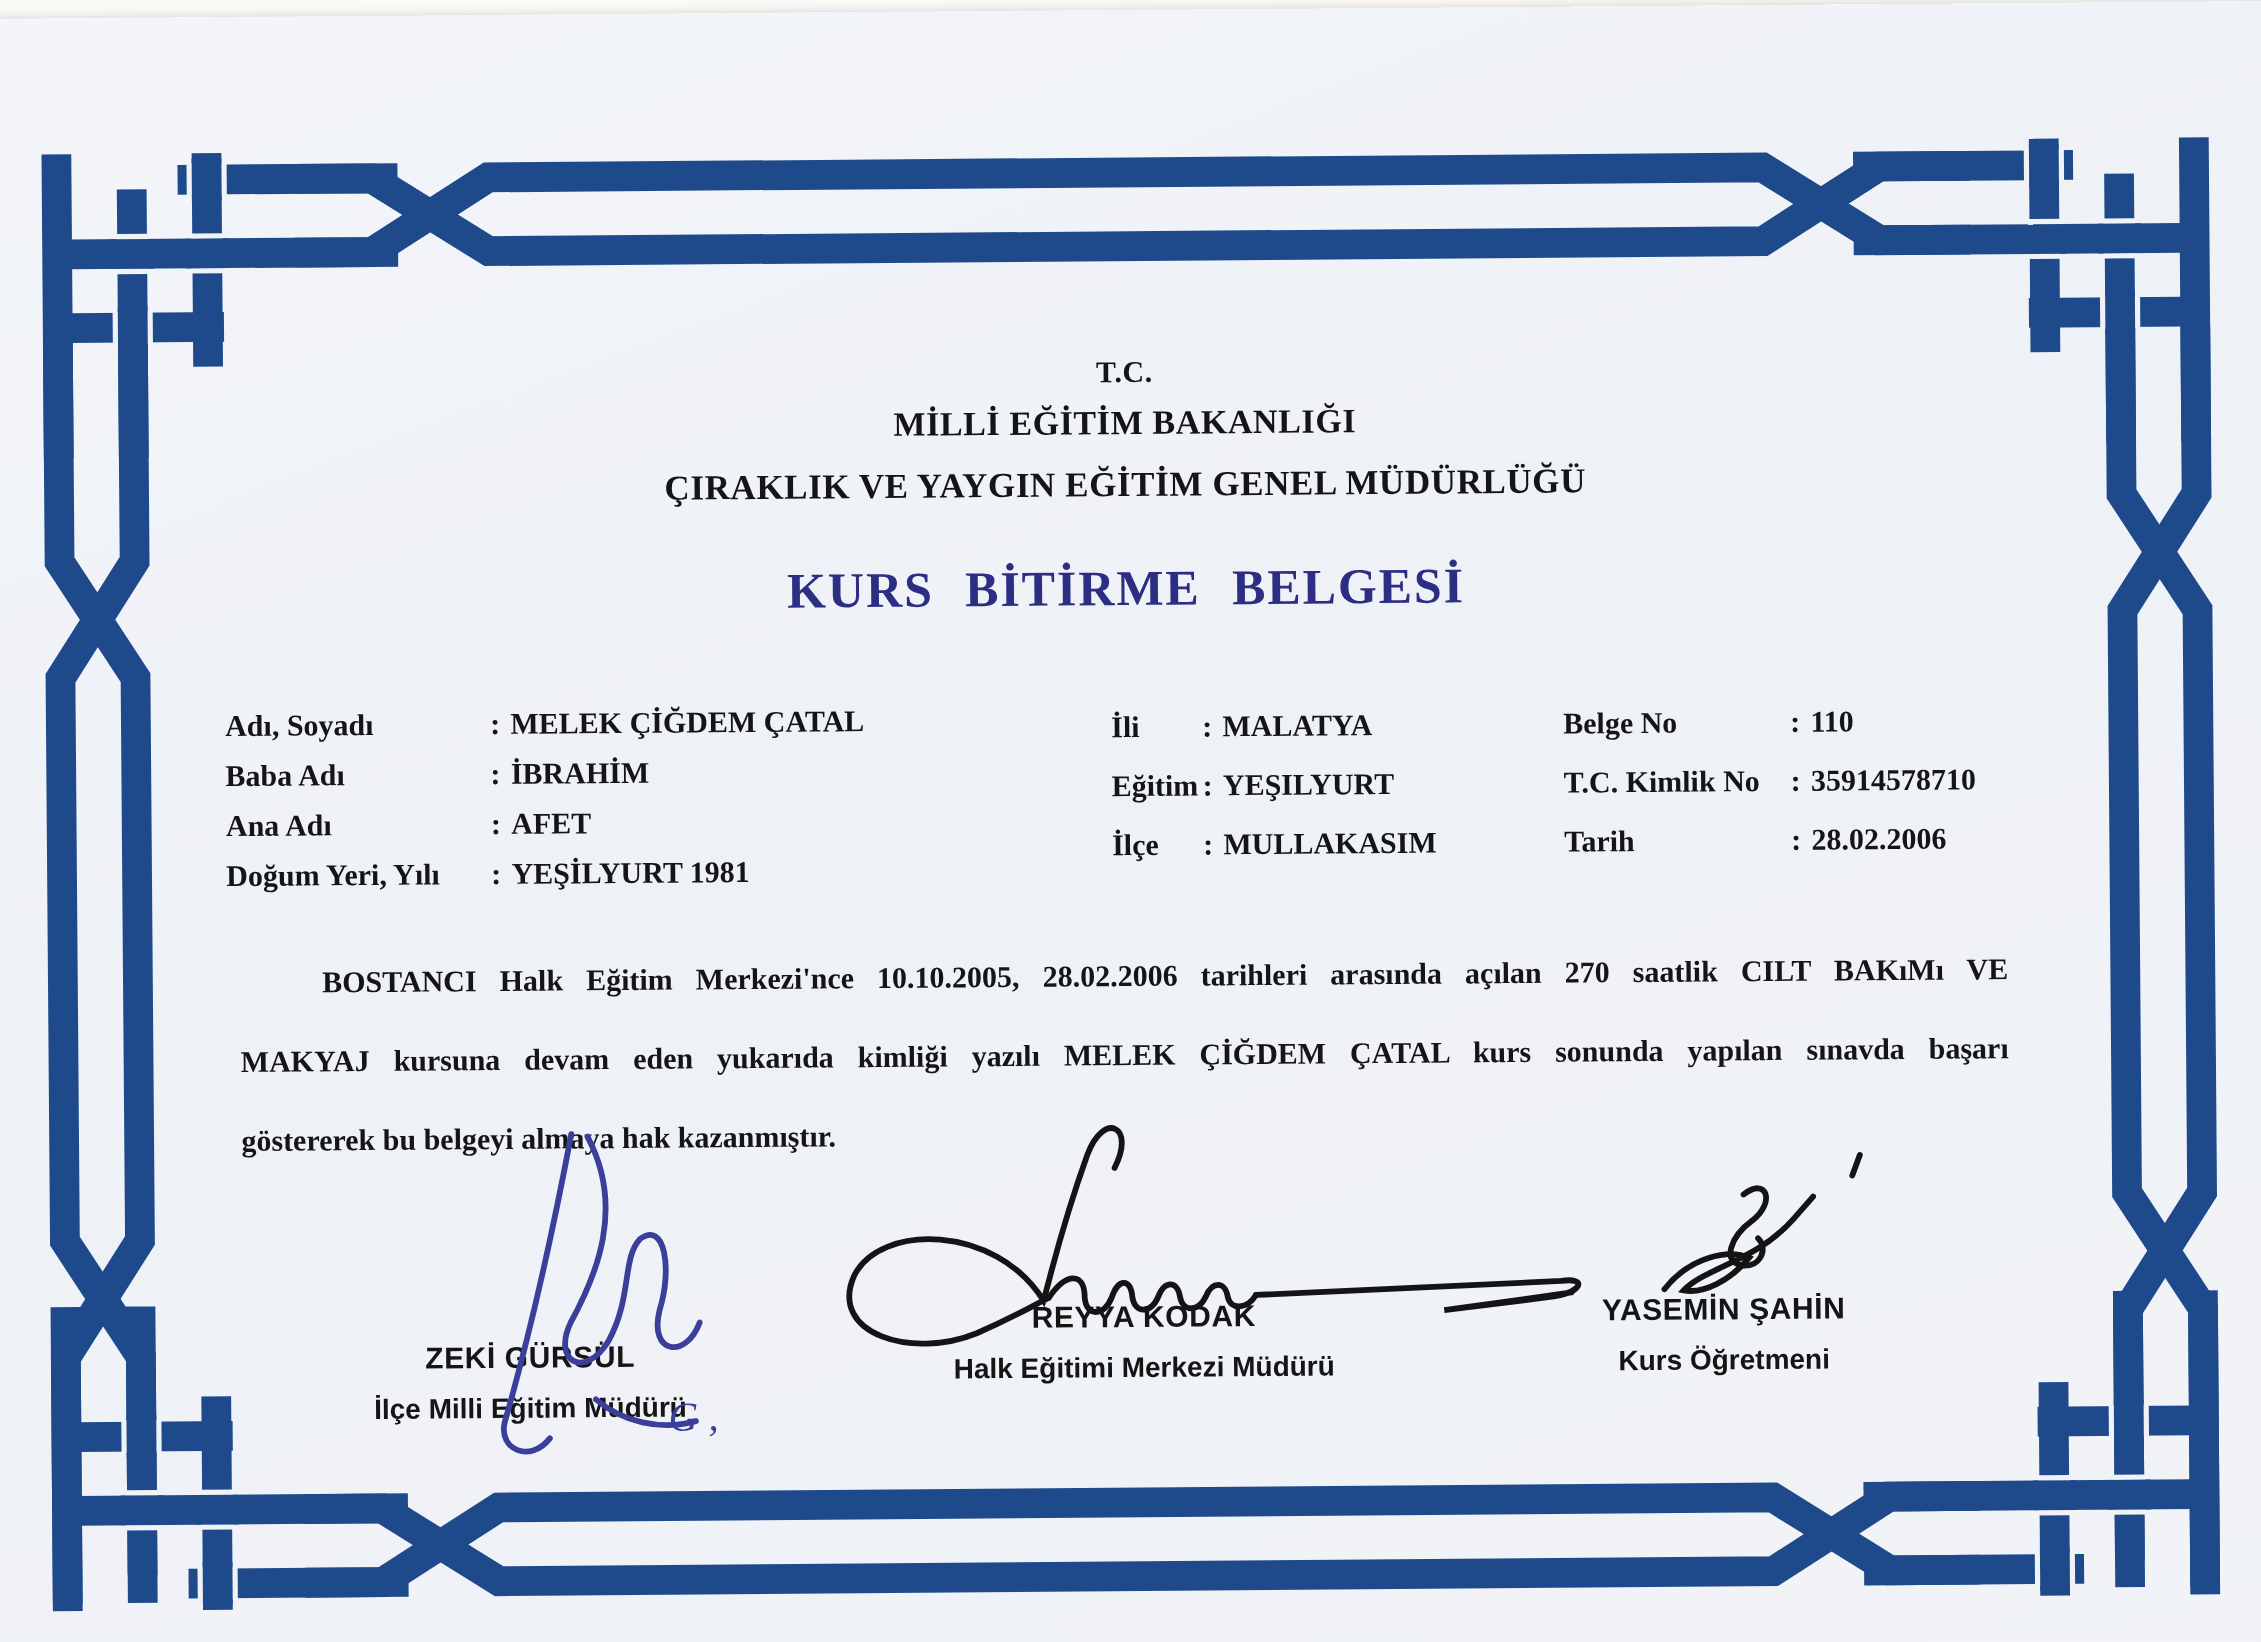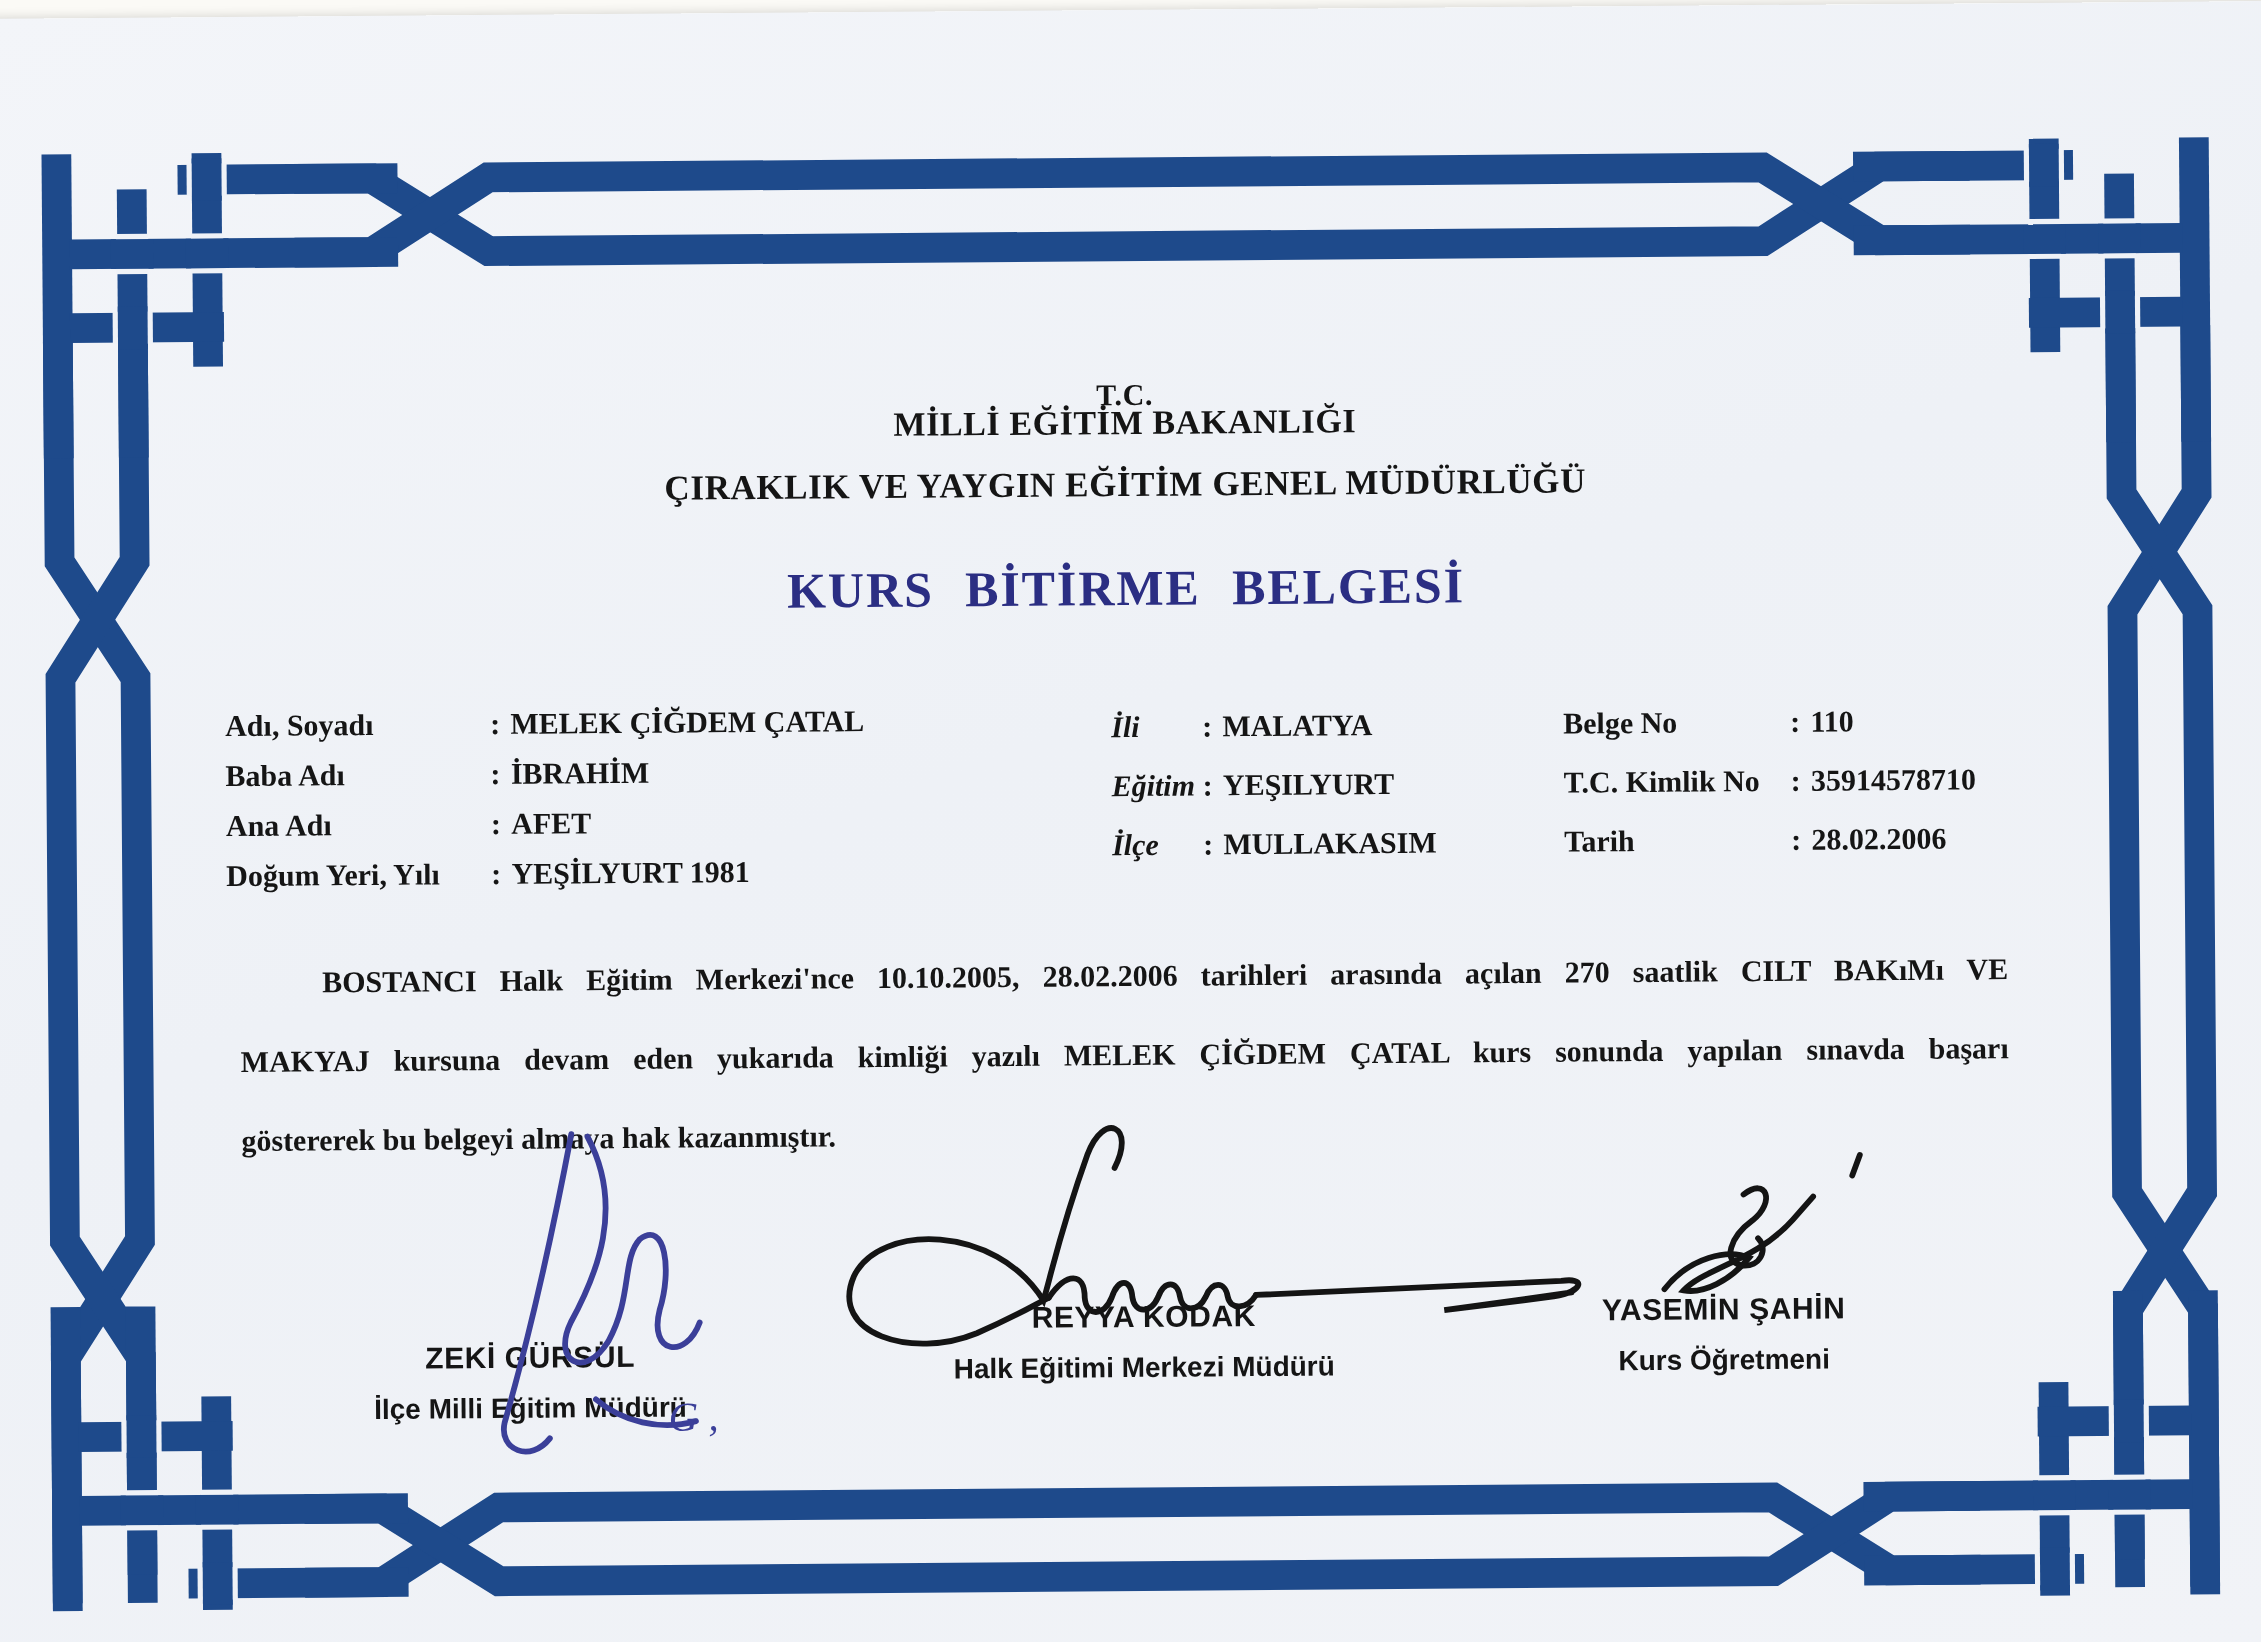--- a/index.html
+++ b/index.html
@@ -15,33 +15,33 @@
     transform:rotate(-0.45deg);
     box-shadow:0 0 11.6px rgba(0,0,0,.18);
   }
   .frame{position:absolute;left:0;top:0;width:100%;height:100%;}
   .frame .band{fill:none;stroke:#1e4a8b;stroke-width:46;}
   .knotrect{fill:#1e4a8b;}
   .wht{fill:#eff2f7;}
   .content{position:absolute;left:0;top:0;width:2261px;height:1643px;color:#151515;}
 
   .ctr{position:absolute;left:1142px;transform:translateX(-50%);white-space:nowrap;text-align:center;font-weight:bold;}
-  .hdr1{top:368px;font-size:30px;letter-spacing:0.6px;}
+  .hdr1{top:345px;font-size:30px;letter-spacing:0.6px;}
   .hdr2{top:394px;font-size:34px;letter-spacing:0.6px;}
   .hdr3{top:455px;font-size:35px;letter-spacing:0.6px;}
   .title{top:549px;font-size:50px;color:#2b2e83;letter-spacing:1.9px;word-spacing:17px;}
 
   .fieldcol{position:absolute;font-size:30px;font-weight:bold;white-space:nowrap;}
   .fieldcol .row{display:flex;}
   .fc-left{left:240px;top:684px;}
   .fc-left .row{line-height:50px;}
   .fc-left .lbl{width:265px;}
   .fc-mid{left:1126px;top:687px;}
   .fc-mid .row{line-height:59px;}
-  .fc-mid .lbl{width:91px;font-style:italic;}
+  .fc-mid .lbl{width:91px;}
   .fc-right{left:1578px;top:687px;}
   .fc-right .row{line-height:59px;}
   .fc-right .lbl{width:227px;}
   .sep{padding-right:10.3px;}
 
   .bodypara{
     position:absolute;left:253px;top:926px;width:1768px;
     font-size:30px;font-weight:bold;line-height:79px;
   }
   .jline{text-align:justify;text-align-last:justify;}

